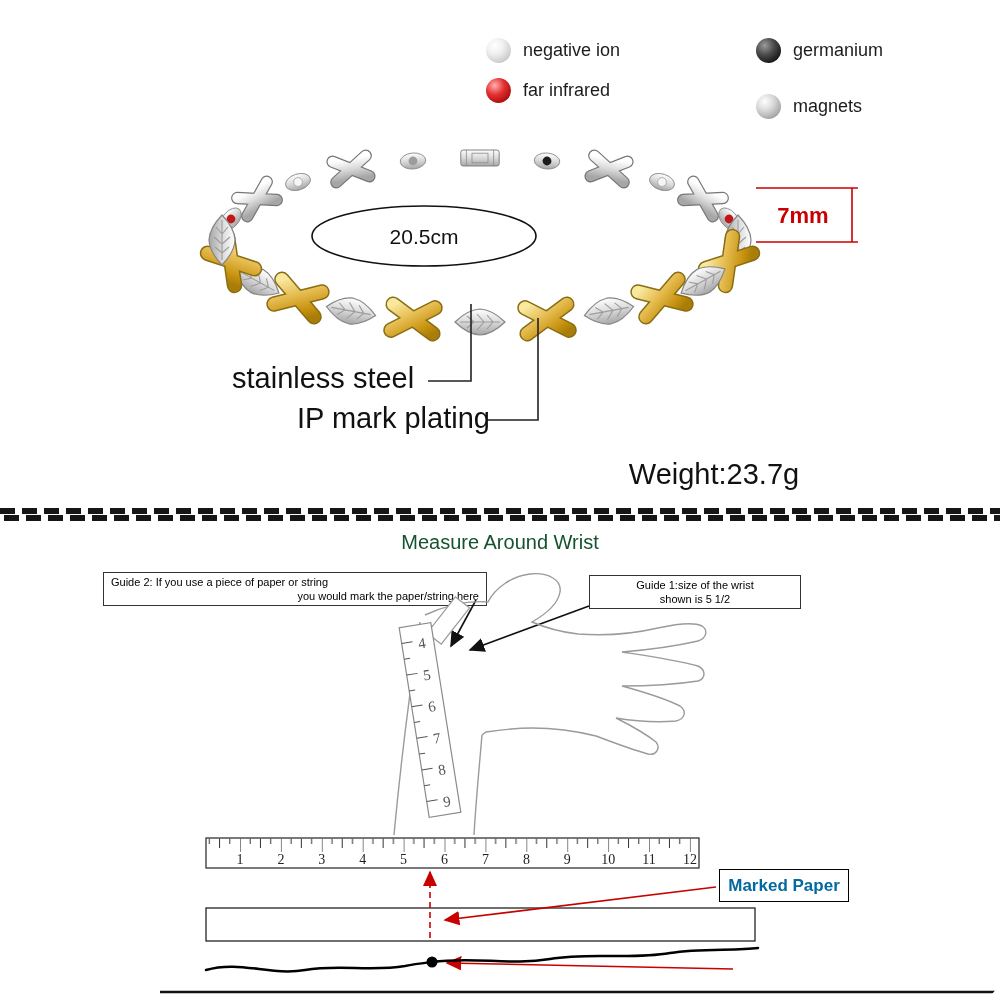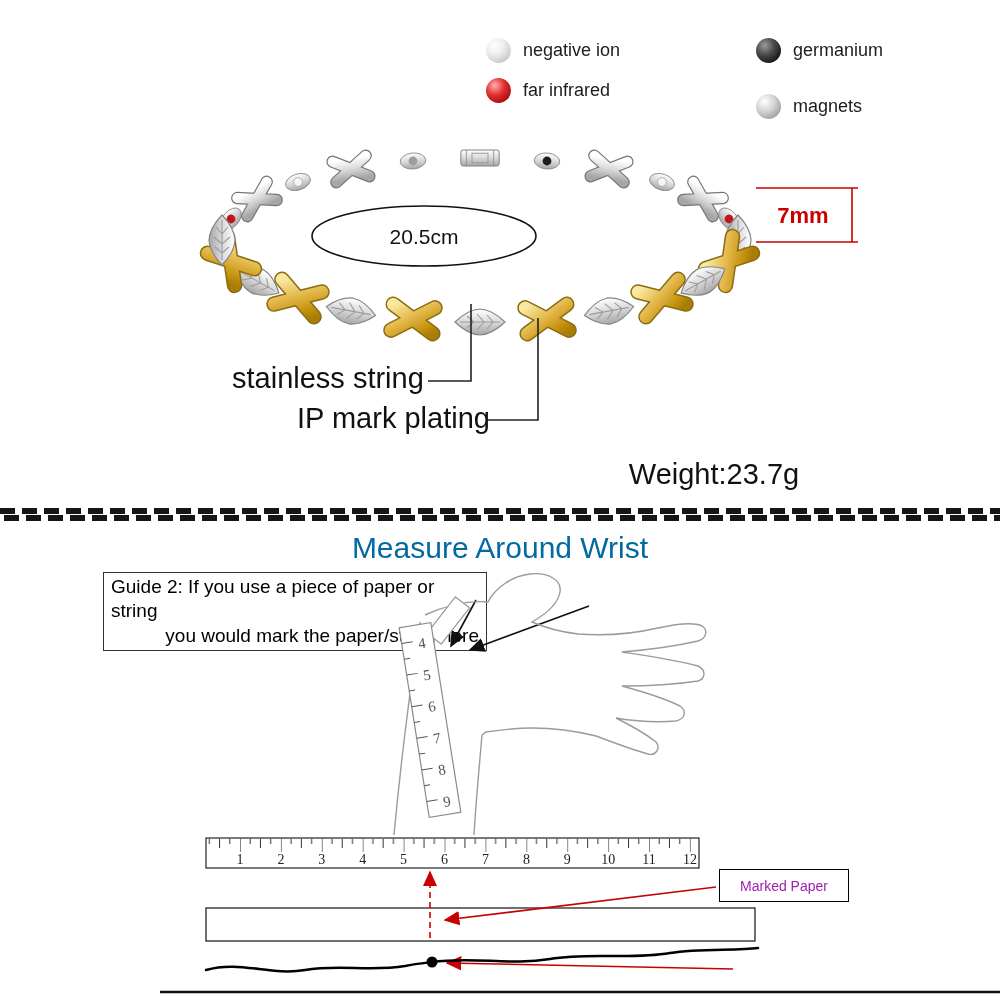--- a/index.html
+++ b/index.html
@@ -1,17 +1,17 @@
 <!DOCTYPE html>
 <html><head>
 <meta charset="utf-8">
 <style>
   html,body{margin:0;padding:0;background:#fff;}
   body{font-family:"Liberation Sans", sans-serif;}
-  .canvas{position:relative;width:1000px;height:1000px;background:#fff;overflow:hidden;}
+  .canvas{position:relative;width:1000px;height:1000px;background:#fff;overflow:hidden;border-radius:24px;}
 
   
   .legend-item{position:absolute;display:flex;align-items:center;gap:12px;}
   .sphere{width:25px;height:25px;border-radius:50%;flex:0 0 auto;}
   .sphere.s-white{background:radial-gradient(circle at 35% 30%, #ffffff 0%, #f0f0f0 35%, #d0d0d0 70%, #a9a9a9 100%);}
   .sphere.s-red{background:radial-gradient(circle at 35% 30%, #ffb0b0 0%, #e23030 40%, #ae0f0f 75%, #780606 100%);}
   .sphere.s-black{background:radial-gradient(circle at 35% 30%, #9b9b9b 0%, #4a4a4a 40%, #0c0c0c 85%);}
   .sphere.s-gray{background:radial-gradient(circle at 35% 30%, #ffffff 0%, #d6d6d6 40%, #a5a5a5 75%, #878787 100%);}
   .legend-label{font-size:18px;color:#1c1c1c;white-space:nowrap;}
 
@@ -24,27 +24,27 @@
   
   .separator{position:absolute;left:0;top:506px;width:1000px;height:16px;
     background-image:
       repeating-linear-gradient(90deg,#161616 0 15px,#ffffff 15px 22px),
       repeating-linear-gradient(90deg,#ffffff 0 4px,#161616 4px 19px,#ffffff 19px 22px);
     background-size:100% 6px,100% 6px;
     background-position:0 2px,0 9px;
     background-repeat:no-repeat;}
 
   
-  .sec-title{position:absolute;left:0;top:531px;width:1000px;text-align:center;font-size:30px;color:#0369a1;}
-  .guide-box{position:absolute;border:1px solid #333;background:#fff;font-size:19px;line-height:1.28;padding:2px 7px;color:#000;}
+  .sec-title{position:absolute;left:0;top:531px;width:1000px;text-align:center;font-size:20px;color:#14532d;}
+  .guide-box{position:absolute;border:1px solid #333;background:#fff;font-size:11px;line-height:1.28;padding:2px 7px;color:#000;}
   #guide2{left:103px;top:572px;width:368px;}
   #guide2 .l1{text-align:left;}
   #guide2 .l2{text-align:right;}
   #guide1{left:589px;top:575px;width:196px;text-align:center;}
-  .tag-box{position:absolute;border:1.5px solid #000;background:#fff;display:flex;align-items:center;justify-content:center;font-size:14px;color:#a21caf;}
+  .tag-box{position:absolute;border:1.5px solid #000;background:#fff;display:flex;align-items:center;justify-content:center;font-size:17px;color:#0369a1;font-weight:bold;}
   #marked-paper{left:719px;top:869px;width:128px;height:31px;}
   #marked-string{left:734px;top:951px;width:124px;height:34px;border-width:2px;}
 
   svg{position:absolute;left:0;}
   #svg-top{top:0;}
   #svg-measure{top:530px;}
   .svg-cm{font:21px "Liberation Sans", sans-serif;fill:#111;}
   .svg-mm{font:bold 22px "Liberation Sans", sans-serif;fill:#c80000;}
   .ruler-num{font:14px "Liberation Serif", serif;fill:#222;}
   .wrist-num{font:15px "Liberation Serif", serif;fill:#555;}
@@ -164,31 +164,35 @@
       <line x1="756" y1="188" x2="858" y2="188" stroke="#c80000" stroke-width="1.6"></line>
       <line x1="756" y1="242" x2="858" y2="242" stroke="#c80000" stroke-width="1.6"></line>
       <line x1="852" y1="188" x2="852" y2="242" stroke="#c80000" stroke-width="1.6"></line>
       <text class="svg-mm" x="803" y="223" text-anchor="middle">7mm</text>
     </g>
 
     <path d="M428,381 L471,381 L471,304" fill="none" stroke="#222" stroke-width="1.6"></path>
     <path d="M487,420 L538,420 L538,318" fill="none" stroke="#222" stroke-width="1.6"></path>
   </svg>
 
-  <div class="big-label" id="lbl-steel">stainless string</div>
+  <div class="big-label" id="lbl-steel">stainless steel</div>
   <div class="big-label" id="lbl-gold">IP mark plating</div>
   <div class="big-label" id="lbl-weight">Weight:23.7g</div>
 
   <div class="separator"></div>
 
   <div class="sec-title">Measure Around Wrist</div>
 
   <div class="guide-box" id="guide2">
     <div class="l1">Guide 2: If you use a piece of paper or string</div>
     <div class="l2">you would mark the paper/string here</div>
+  </div>
+  <div class="guide-box" id="guide1">
+    <div>Guide 1:size of the wrist</div>
+    <div>shown is 5 1/2</div>
   </div>
 
   <svg id="svg-measure" width="1000" height="470" viewBox="0 0 1000 470">
     <defs>
       <marker id="ab" markerWidth="11" markerHeight="9" refX="9" refY="4.5" orient="auto">
         <path d="M0,0 L10,4.5 L0,9 Z" fill="#111"></path>
       </marker>
       <marker id="ar" markerWidth="11" markerHeight="9" refX="9" refY="4.5" orient="auto">
         <path d="M0,0 L10,4.5 L0,9 Z" fill="#c80000"></path>
       </marker>

